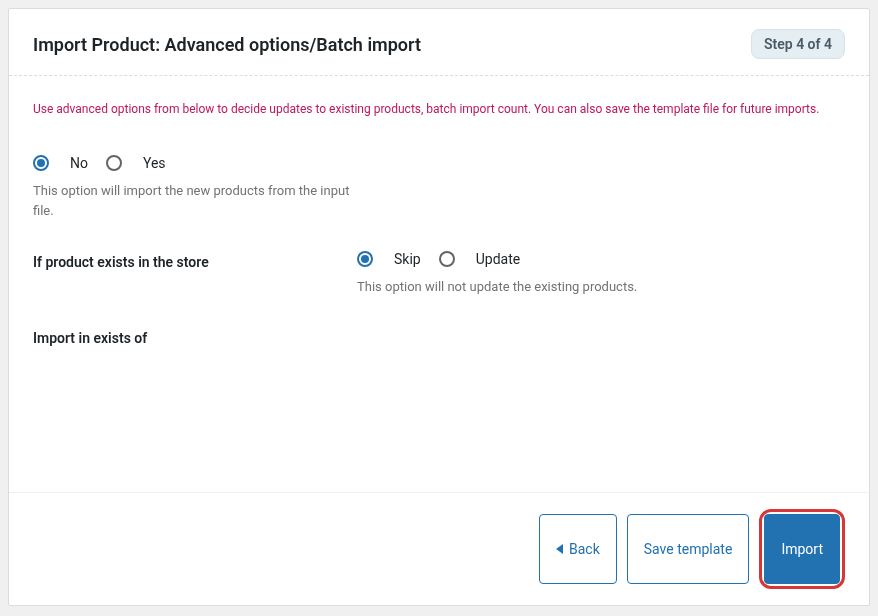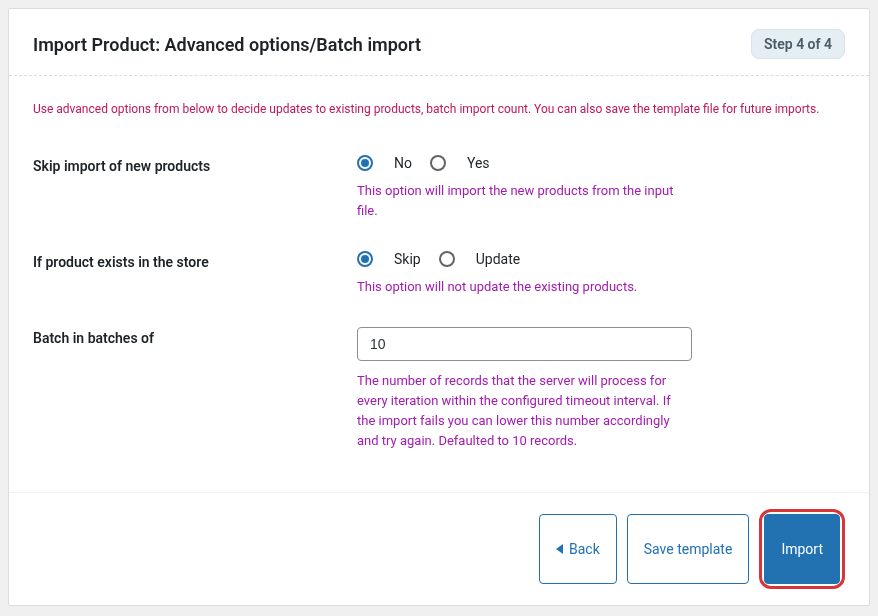--- a/index.html
+++ b/index.html
@@ -98,21 +98,21 @@
       height: 8px;
       background: #2271b1;
       border-radius: 50%;
     }
     .radio-label {
       font-size: 14px;
       color: #1d2327;
     }
     .helper-text {
       font-size: 13px;
-      color: #a21caf;
+      color: #737373;
       line-height: 1.55;
       max-width: 335px;
     }
     .text-input {
       width: 335px;
       padding: 8px 12px;
       border: 1px solid #8c8f94;
       border-radius: 4px;
       font-size: 14px;
       color: #2c3338;
@@ -175,21 +175,20 @@
   <div class="header">
     <div class="title">Import Product: Advanced options/Batch import</div>
     <div class="step-badge">Step 4 of 4</div>
   </div>
 
   <div class="content">
 
     <p class="description">Use advanced options from below to decide updates to existing products, batch import count. You can also save the template file for future imports.</p>
 
     <div class="field-row">
-      <div class="field-label">Skip import of new products</div>
       <div class="field-control">
         <div class="radio-group">
           <label class="radio-option">
             <span class="radio-circle">
                 <span class="radio-dot"></span>
               </span>
             <span class="radio-label">No</span>
           </label>
           <label class="radio-option">
             <span class="radio-circle unchecked"></span>
@@ -214,25 +213,21 @@
           <label class="radio-option">
             <span class="radio-circle unchecked"></span>
             <span class="radio-label">Update</span>
           </label>
         </div>
         <div class="helper-text">This option will not update the existing products.</div>
       </div>
     </div>
 
     <div class="field-row">
-      <div class="field-label">Batch in batches of</div>
-      <div class="field-control">
-        <input type="text" class="text-input" value="10" style="">
-        <div class="helper-text">The number of records that the server will process for every iteration within the configured timeout interval. If the import fails you can lower this number accordingly and try again. Defaulted to 10 records.</div>
-      </div>
+      <div class="field-label">Import in exists of</div>
     </div>
 
   </div>
 
   <div class="footer">
     <button class="btn btn-outline">
       <span class="chevron-left"></span>
       <span>Back</span>
     </button>
     <button class="btn btn-outline">

